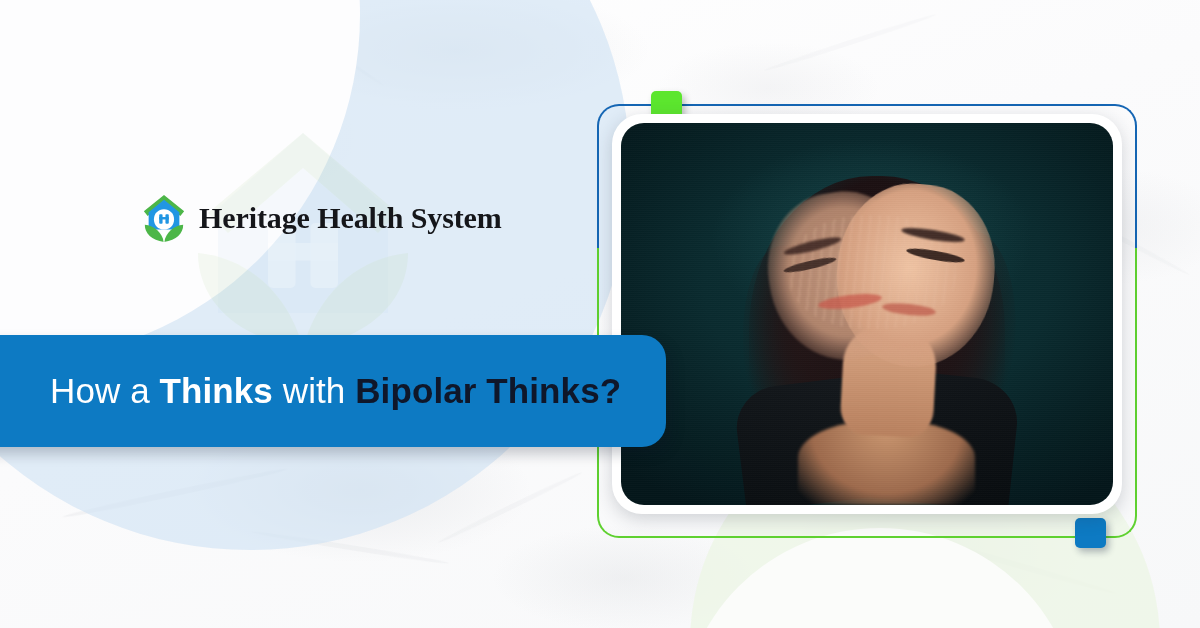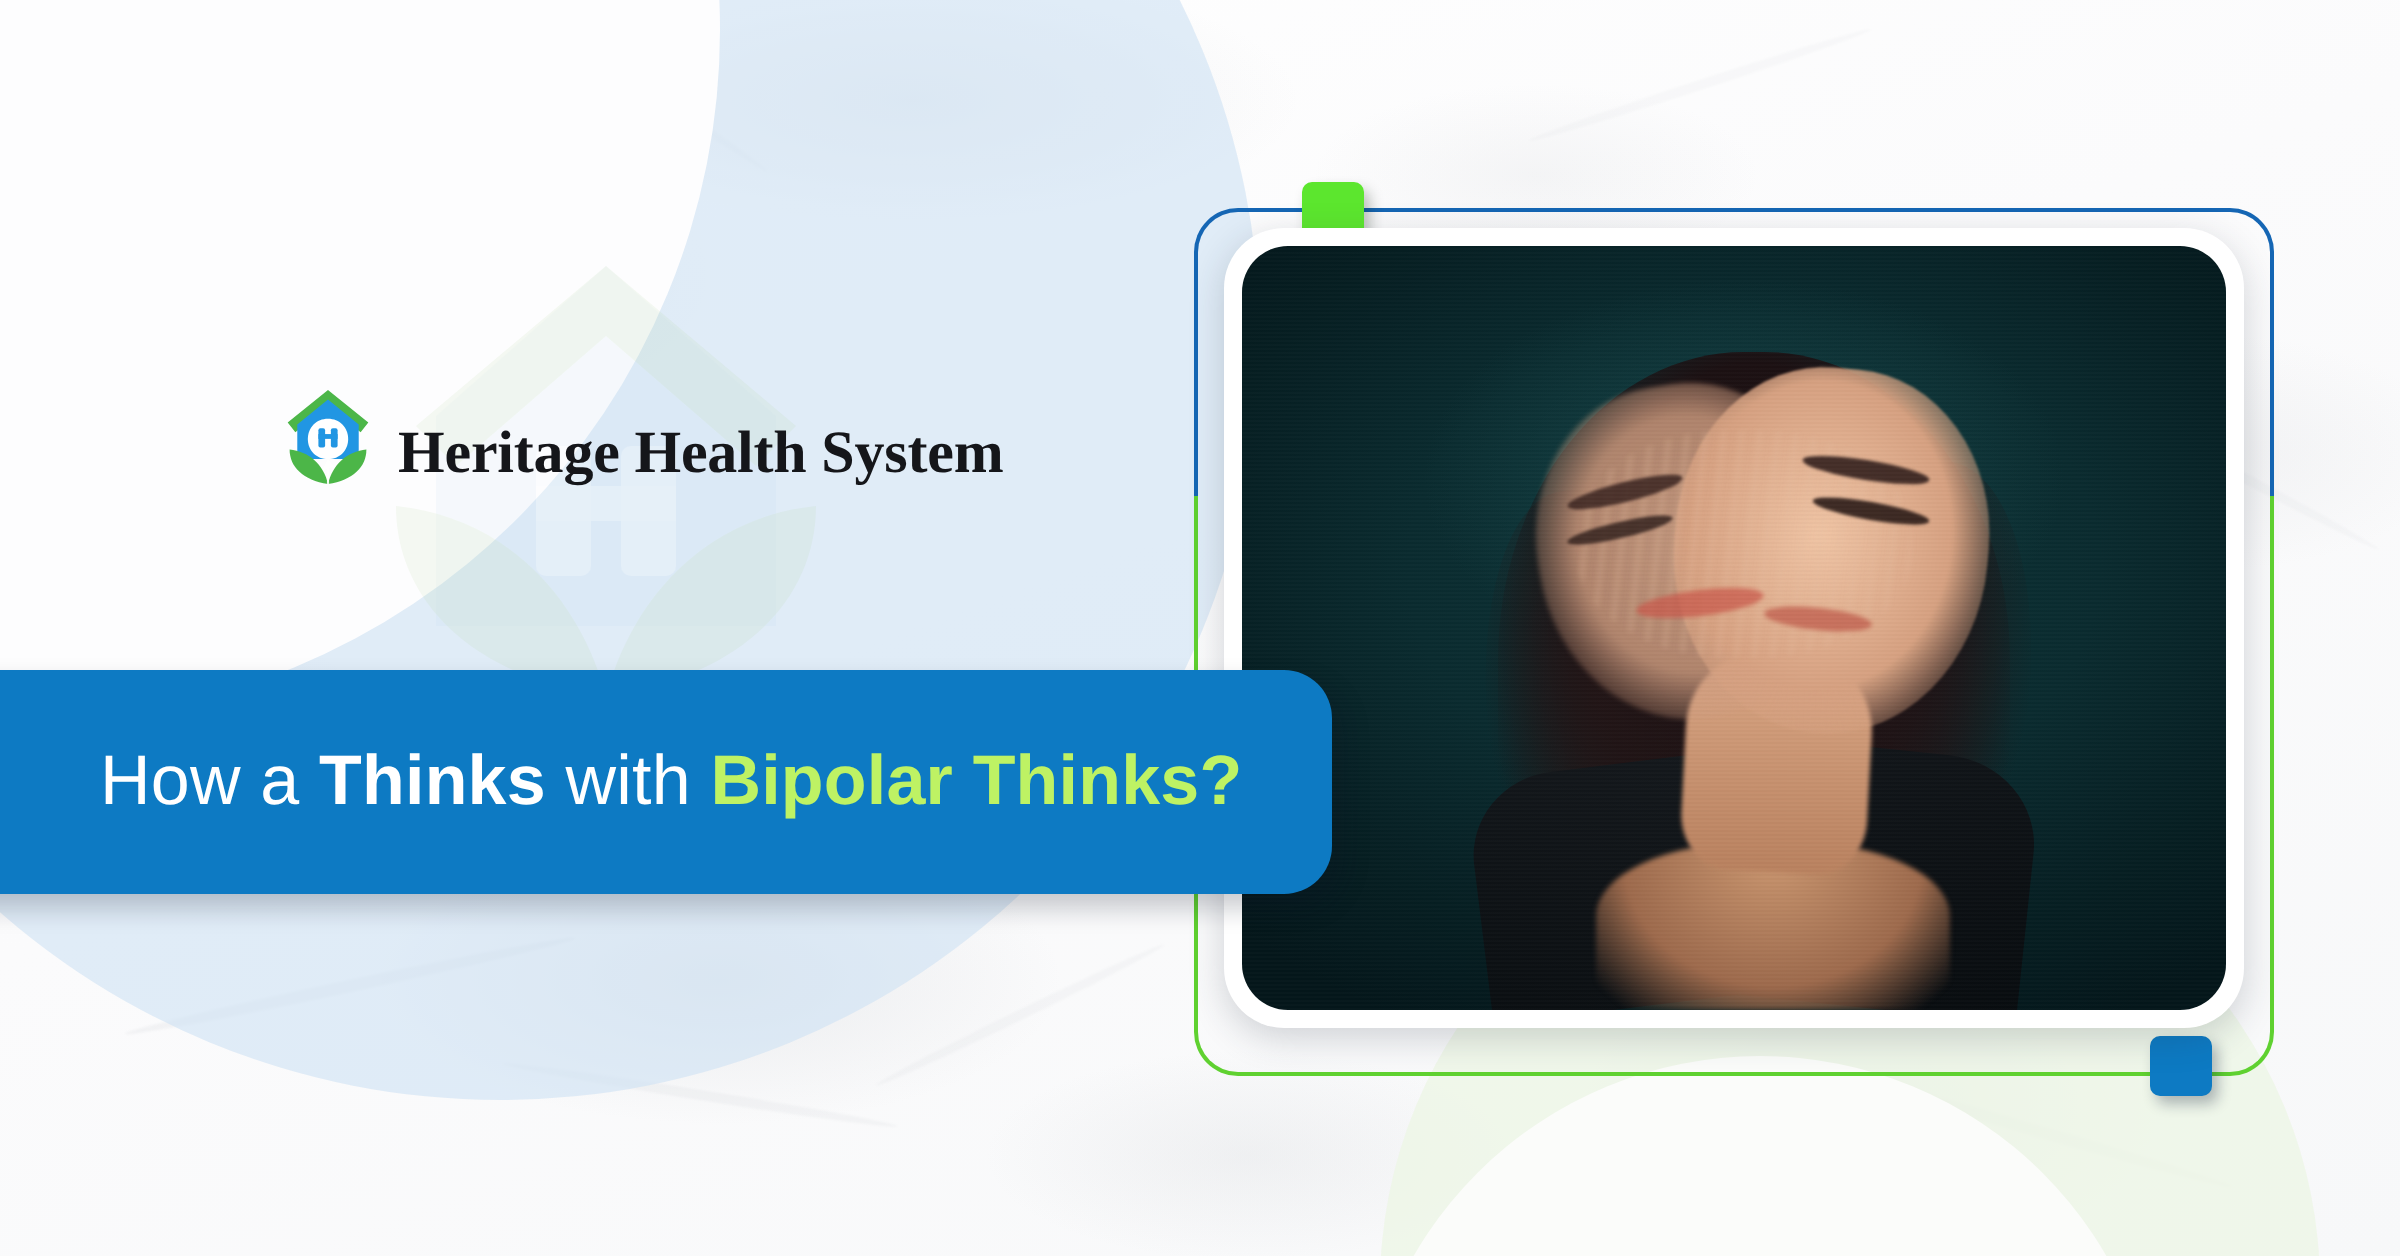--- a/index.html
+++ b/index.html
@@ -74,21 +74,21 @@
     position:absolute;
     left:178px;top:108px;
     width:250px;height:250px;
     opacity:.22;
   }
 
   
   .brand{
     position:absolute;
     left:140px;top:192px;
-    display:flex;align-items:flex-end;gap:11px;
+    display:flex;align-items:center;gap:11px;
   }
   .brand-mark{width:48px;height:52px;flex:0 0 auto;}
   .brand-name{
     font-family:"Liberation Serif", serif;
     font-weight:700;
     font-size:30px;
     color:#15161a;
     letter-spacing:-.1px;
     white-space:nowrap;
   }
@@ -104,21 +104,21 @@
     display:flex;align-items:center;
   }
   .title-text{
     margin-left:90px;
     font-size:35px;
     color:#ffffff;
     white-space:nowrap;
     letter-spacing:.1px;
   }
   .title-text .b{font-weight:700;}
-  .title-text .g{font-weight:700;color:#bef264;}
+  .title-text .g{font-weight:700;color:#0f172a;}
 
   
   .rule-blue{
     position:absolute;
     left:597px;top:104px;
     width:540px;height:330px;
     border:2.5px solid #1566b4;
     border-bottom:none;border-left:2.5px solid #1566b4;
     border-radius:22px 22px 0 0;
     box-sizing:border-box;

